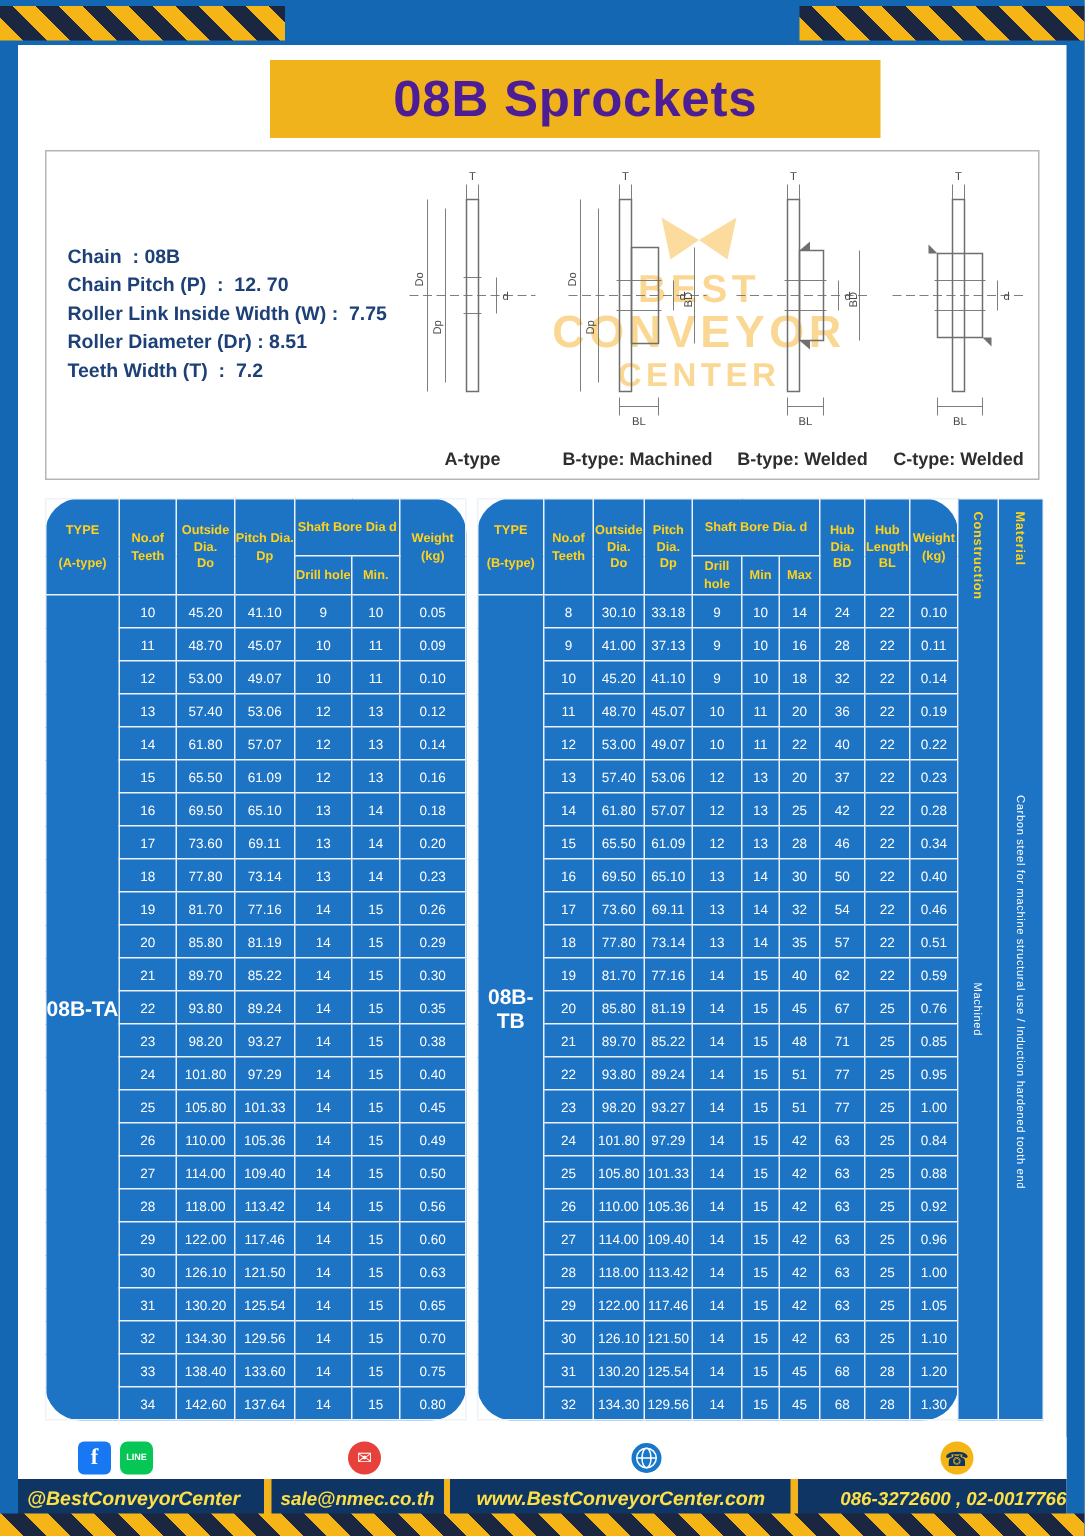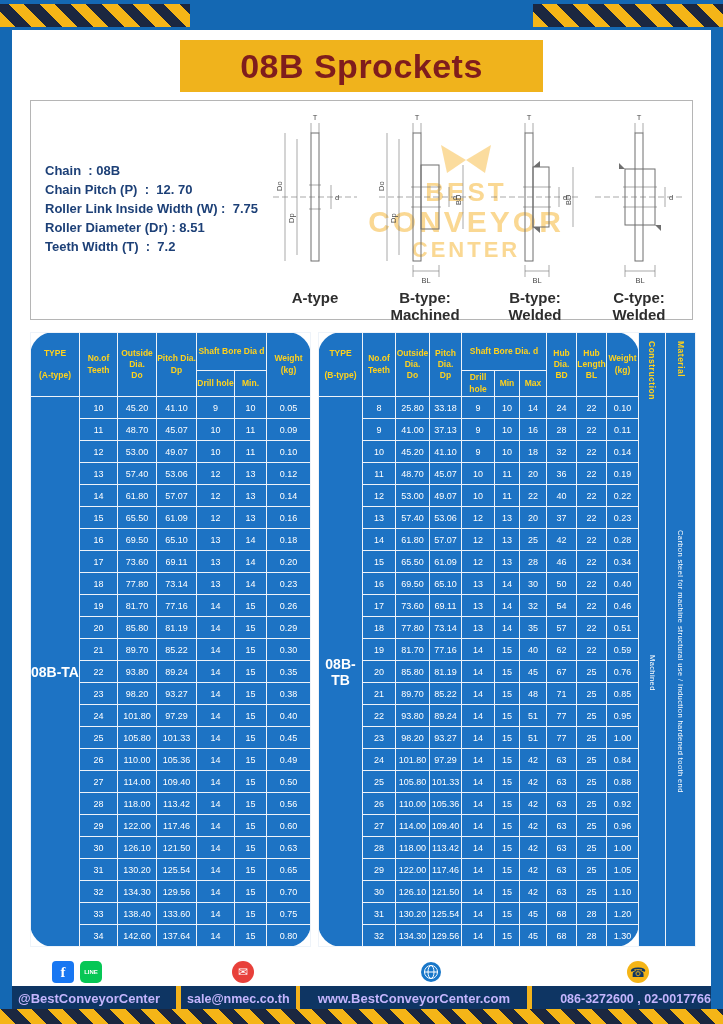--- a/index.html
+++ b/index.html
@@ -6,34 +6,34 @@
   body { background:#444; font-family:"Liberation Sans", sans-serif; }
   .page { position:relative; width:723px; height:1024px; background:#1468b3; margin:0 auto; overflow:hidden; }
 
   .hazard { position:absolute; background:repeating-linear-gradient(45deg,#f5b517 0 11px,#1b2740 11px 22px); }
   .hazard-top-left { left:0; top:4px; width:190px; height:23px; }
   .hazard-top-right { right:0; top:4px; width:190px; height:23px; }
   .hazard-bottom { left:0; bottom:0; width:723px; height:15px; z-index:5; }
 
   .content { position:absolute; left:12px; top:30px; width:699px; height:981px; background:#fff; }
 
-  .title-banner { position:absolute; left:168px; top:10px; width:363px; height:52px; background:#f0b31c;
-    color:#7f1d1d; font-size:34px; font-weight:bold; text-align:center; line-height:52px; letter-spacing:.5px; }
+  .title-banner { position:absolute; left:168px; top:10px; width:407px; height:52px; background:#f0b31c;
+    color:#4c1d95; font-size:34px; font-weight:bold; text-align:center; line-height:52px; letter-spacing:.5px; }
 
   .spec-panel { position:absolute; left:18px; top:70px; width:663px; height:220px; background:#fff; border:1px solid #b5b5b5; }
   .watermark { position:absolute; left:265px; top:42px; width:340px; text-align:center; color:rgba(246,178,39,.5);
     font-weight:bold; z-index:0; line-height:1.05; letter-spacing:3px; }
   .watermark .w1 { font-size:26px; } .watermark .w2 { font-size:30px; } .watermark .w3 { font-size:22px; }
   .wm-logo { display:block; margin:0 auto 2px auto; }
   .spec-text { position:absolute; left:14px; top:60px; z-index:1; }
   .spec-line { color:#1d4077; font-weight:bold; font-size:13px; line-height:19px; white-space:pre; }
   .figures { position:absolute; left:0; top:6px; width:663px; height:210px; z-index:1; }
   .fig { position:absolute; top:4px; width:104px; text-align:center; }
   .fig svg { display:block; margin:0 auto; }
-  .fig .cap { font-size:15px; font-weight:600; color:#2e2e2e; margin-top:2px; }
+  .fig .cap { font-size:12px; font-weight:600; color:#2e2e2e; margin-top:12px; }
   .fig svg line, .fig svg rect, .fig svg path { stroke:#6f6f6f; fill:none; stroke-width:1; }
   .fig svg .thin { stroke-width:.6; }
   .fig svg .weld { fill:#6f6f6f; stroke:none; }
   .fig svg text { fill:#4a4a4a; font-size:7.5px; stroke:none; font-family:"Liberation Sans",sans-serif; }
 
   .tbl { border-collapse:collapse; table-layout:fixed; background:#1d73c4;border-radius:24px; }
   .tbl th, .tbl td { border:1px solid #eef3f9; text-align:center; vertical-align:middle; overflow:hidden; padding:0; }
   .tbl th { color:#ffd21c; font-weight:bold; font-size:8.5px; white-space:pre-line; line-height:1.3; }
   .tbl td { color:#fff; font-size:9px; height:22px; }
   .tbl thead tr:first-child th { height:38px; }
@@ -51,21 +51,21 @@
 
   .footer-icons { position:absolute; left:0; top:928px; width:699px; height:28px; background:#fff; }
   .ficon { position:absolute; top:3px; width:22px; height:22px; display:flex; align-items:center; justify-content:center; }
   .icon-fb { left:40px; background:#1877f2; border-radius:4px; color:#fff; font-weight:bold; font-size:15px; font-family:"Liberation Serif",serif; }
   .icon-line { left:68px; background:#06c755; border-radius:5px; color:#fff; font-weight:bold; font-size:6px; }
   .icon-mail { left:220px; background:#e8403a; border-radius:50%; color:#fff; font-size:12px; }
   .icon-globe { left:408px; }
   .icon-phone { left:615px; background:#f5b517; border-radius:50%; color:#0e3563; font-size:13px; }
 
   .footer-bar { position:absolute; left:0; top:956px; width:699px; height:25px; background:#0e3563; display:flex; align-items:center; }
-  .fsec { color:#c4b5fd; font-weight:bold; font-size:13px; white-space:nowrap; }
+  .fsec { color:#fde047; font-weight:bold; font-size:13px; white-space:nowrap;font-style:italic; }
   .fsec-1 { width:172px; padding-left:6px; }
   .fsec-2 { width:120px; text-align:center; font-size:12.5px; }
   .fsec-3 { width:238px; text-align:center; }
   .fsec-4 { flex:1; text-align:center; font-size:12.5px;margin-left:28px; }
   .fsep { width:5px; align-self:stretch; background:#f2b31c; }
 </style>
 </head>
 <body>
 
 <div class="page">
@@ -468,21 +468,21 @@
           <tr>
             <th>Drill hole</th>
             <th>Min</th>
             <th>Max</th>
           </tr>
         </thead>
         <tbody id="tbody-b">
             <tr>
               <td rowspan="25" class="type-cell">08B-TB</td>
               <td>8</td>
-              <td>25.80</td>
+              <td>30.10</td>
               <td>33.18</td>
               <td>9</td>
               <td>10</td>
               <td>14</td>
               <td>24</td>
               <td>22</td>
               <td>0.10</td>
             </tr>
             <tr>
               <td>9</td>

